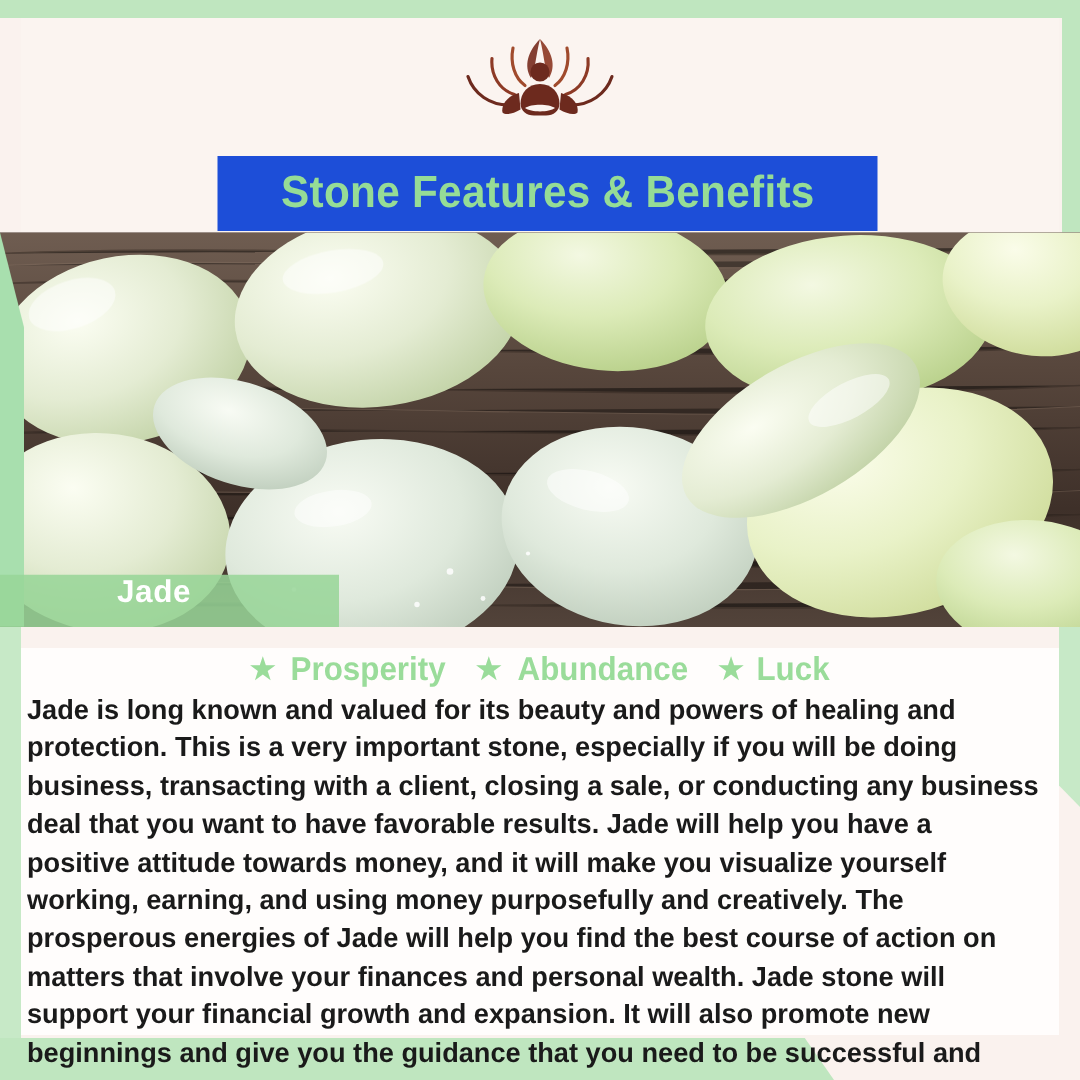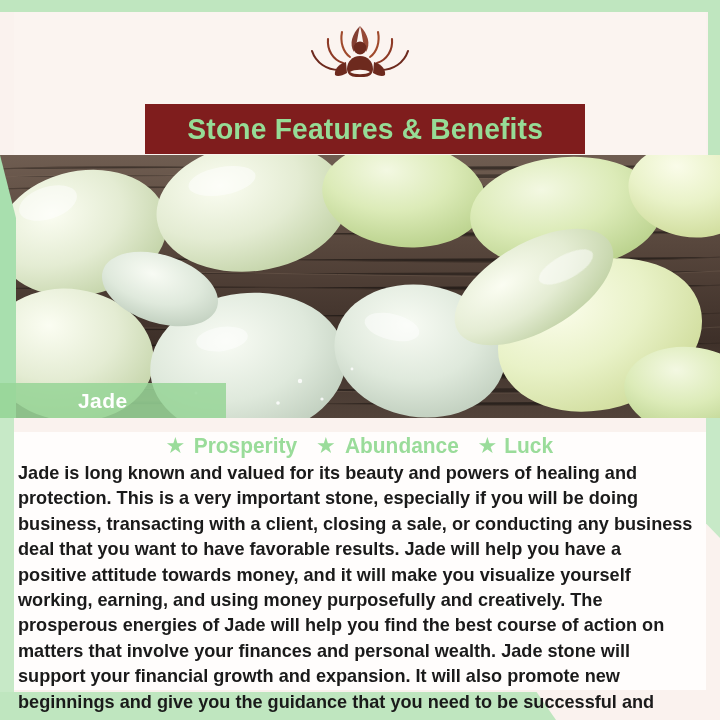--- a/index.html
+++ b/index.html
@@ -47,21 +47,21 @@
     font-family:"Liberation Serif", serif;
     font-size:15.5px;
     letter-spacing:2.6px;
     color:#4a3330;
     font-weight:400;
   }
 
   
   .title-band{
     position:absolute;left:145px;top:104px;width:440px;height:50px;
-    background:#7f1d1d;
+    background:#1d4ed8;
     display:flex;align-items:center;justify-content:center;
     z-index:5;
   }
   .title-text{
     font-family:"Liberation Sans Narrow","Liberation Sans", sans-serif;
     font-size:30px;font-weight:bold;
     color:#96dc96;
     letter-spacing:0.2px;
     transform:scaleX(0.94);
     white-space:nowrap;
@@ -71,21 +71,21 @@
   .photo{
     position:absolute;left:0;top:155px;width:720px;height:263px;
     overflow:hidden;
     background:#4a3b33;
   }
   .photo svg{display:block;width:720px;height:263px;}
 
   .jade-bar{
     position:absolute;left:0;top:383px;width:226px;height:35px;
     background:rgba(151,213,151,0.86);
-    display:flex;align-items:center;
+    display:flex;
     z-index:4;
   }
   .jade-label{
     margin-left:78px;
     color:#ffffff;font-weight:bold;font-size:21px;
     letter-spacing:0.4px;
     font-family:"Liberation Sans", sans-serif;
   }
 
   

